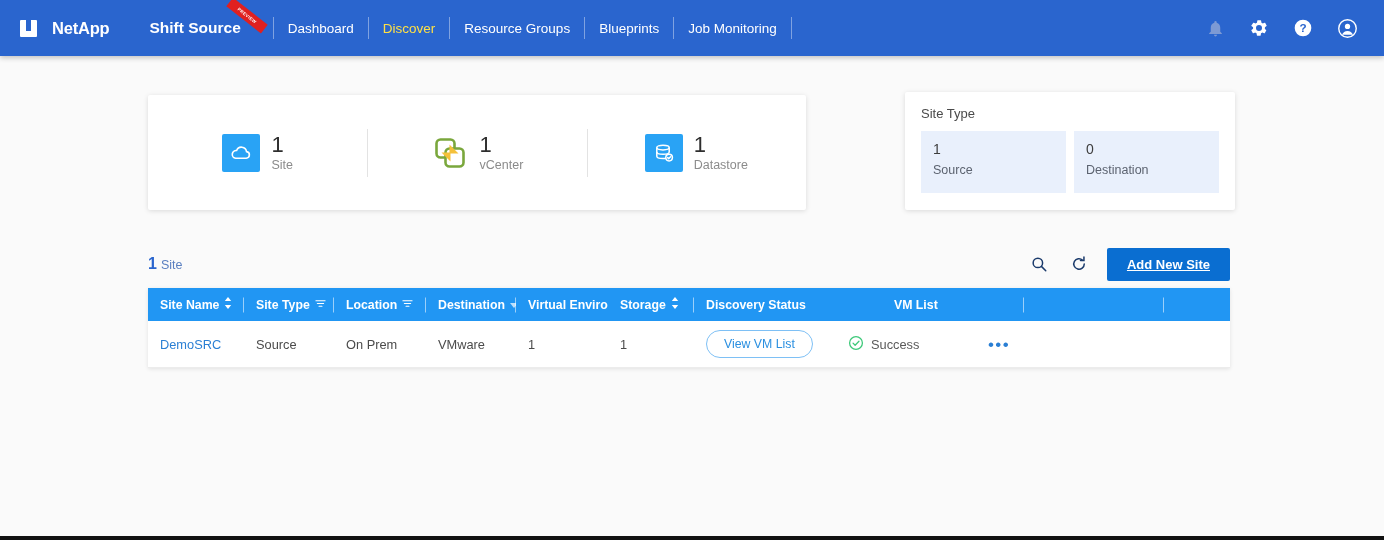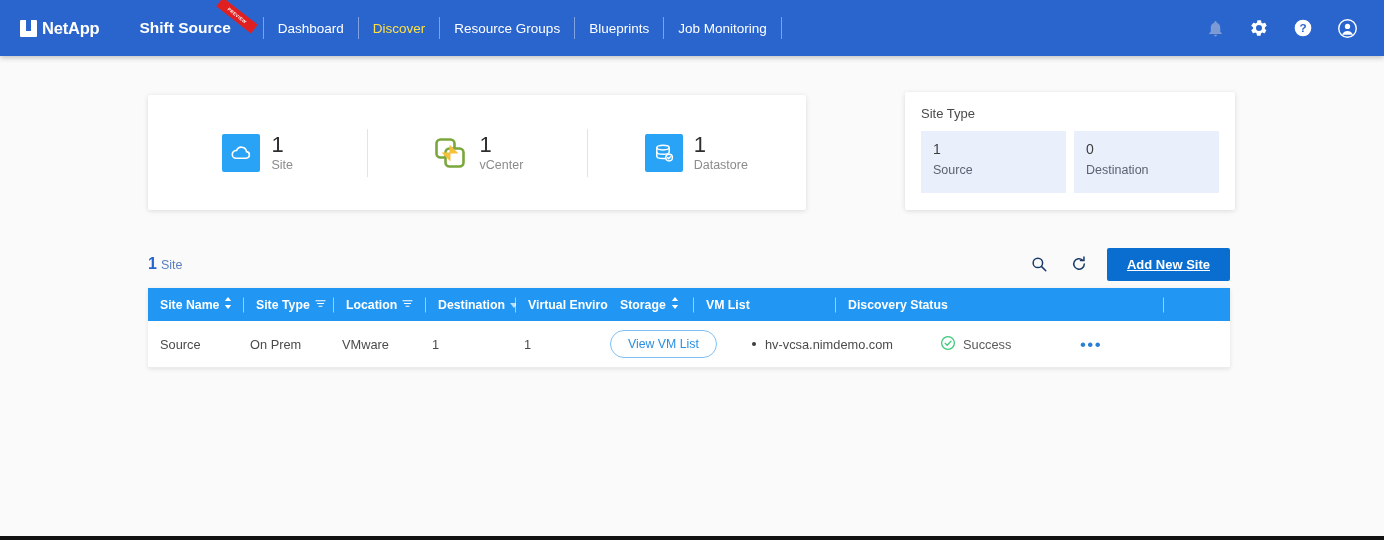--- a/index.html
+++ b/index.html
@@ -29,21 +29,21 @@
     height: 56px;
     background: #2a65ce;
     display: flex;
     align-items: center;
     box-shadow: 0 2px 5px rgba(0,0,0,0.22);
     z-index: 5;
   }
   .brand {
     display: flex;
     align-items: center;
-    gap: 5px;
+    gap: 15px;
     margin-left: 20px;
   }
   .netapp-mark {
     width: 17px; height: 17px;
     background: #ffffff;
     position: relative;
     border-radius: 1px;
   }
   .netapp-mark::after {
     content: "";
@@ -527,50 +527,45 @@
         <span>Storage</span>
         <span>
           <svg width="8" height="12" viewBox="0 0 8 12" fill="#ffffff">
               <path d="M4 0L7.2 4H.8z"></path>
               <path d="M4 12L.8 8h6.4z"></path>
             </svg>
         </span>
         <span class="vline"></span>
       </div>
 
+      <div class="th c-discovery">
+        <span>Discovery Status</span>
+      </div>
+
       <div class="th c-vmlist">
         <span>VM List</span>
         <span class="vline"></span>
       </div>
 
-      <div class="th c-discovery">
-        <span>Discovery Status</span>
-      </div>
-
       <div class="th c-status">
         <span class="vline"></span>
       </div>
 
       <div class="th c-actions"></div>
     </div>
 
     <div class="tbody-row">
+      <div class="td c-sitename link-cell">DemoSRC</div>
       <div class="td c-sitetype">Source</div>
       <div class="td c-location">On Prem</div>
       <div class="td c-hypervisor">VMware</div>
       <div class="td c-venv">1</div>
       <div class="td c-storage">1</div>
       <div class="td c-vmlist">
         <button class="vm-pill">View VM List</button>
-      </div>
-      <div class="td c-discovery">
-        <span class="bullet-host">
-          <span class="dot"></span>
-          <span>hv-vcsa.nimdemo.com</span>
-        </span>
       </div>
       <div class="td c-status">
         <span class="status-cell">
           <span>
             <svg width="16" height="16" viewBox="0 0 20 20" fill="none" stroke="#3ec97a" stroke-width="1.6">
               <circle cx="10" cy="10" r="8"></circle>
               <path d="M6.3 10.2l2.6 2.6 4.8-5" stroke-linecap="round" stroke-linejoin="round"></path>
             </svg>
           </span>
           <span>Success</span>

